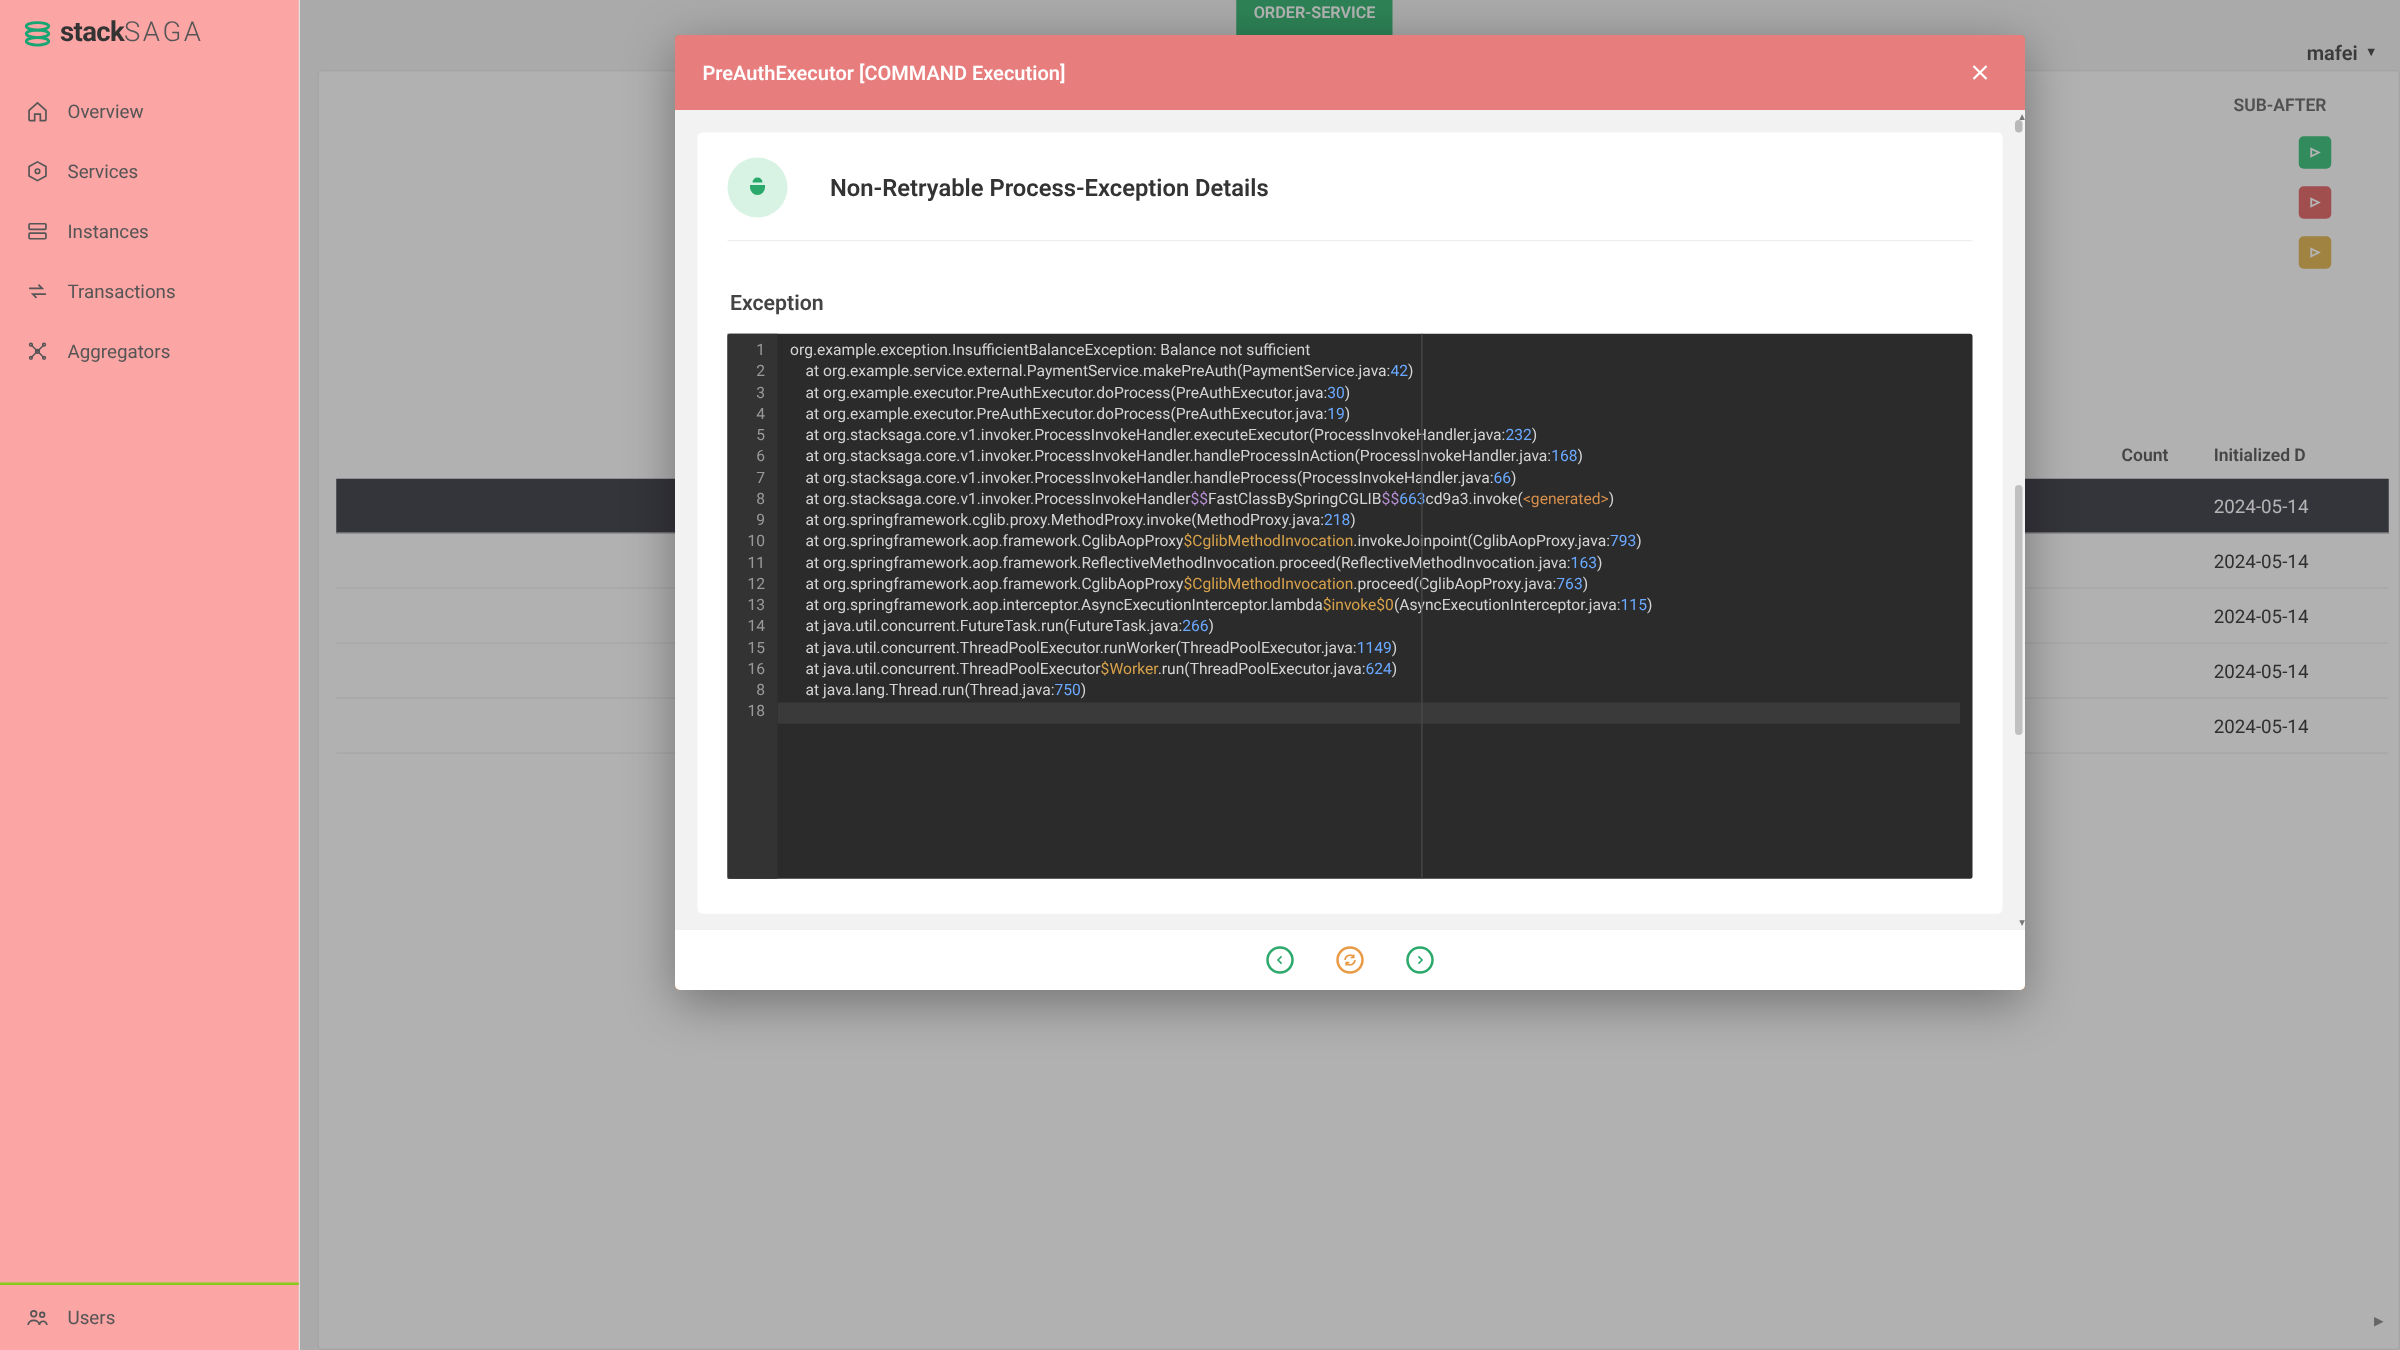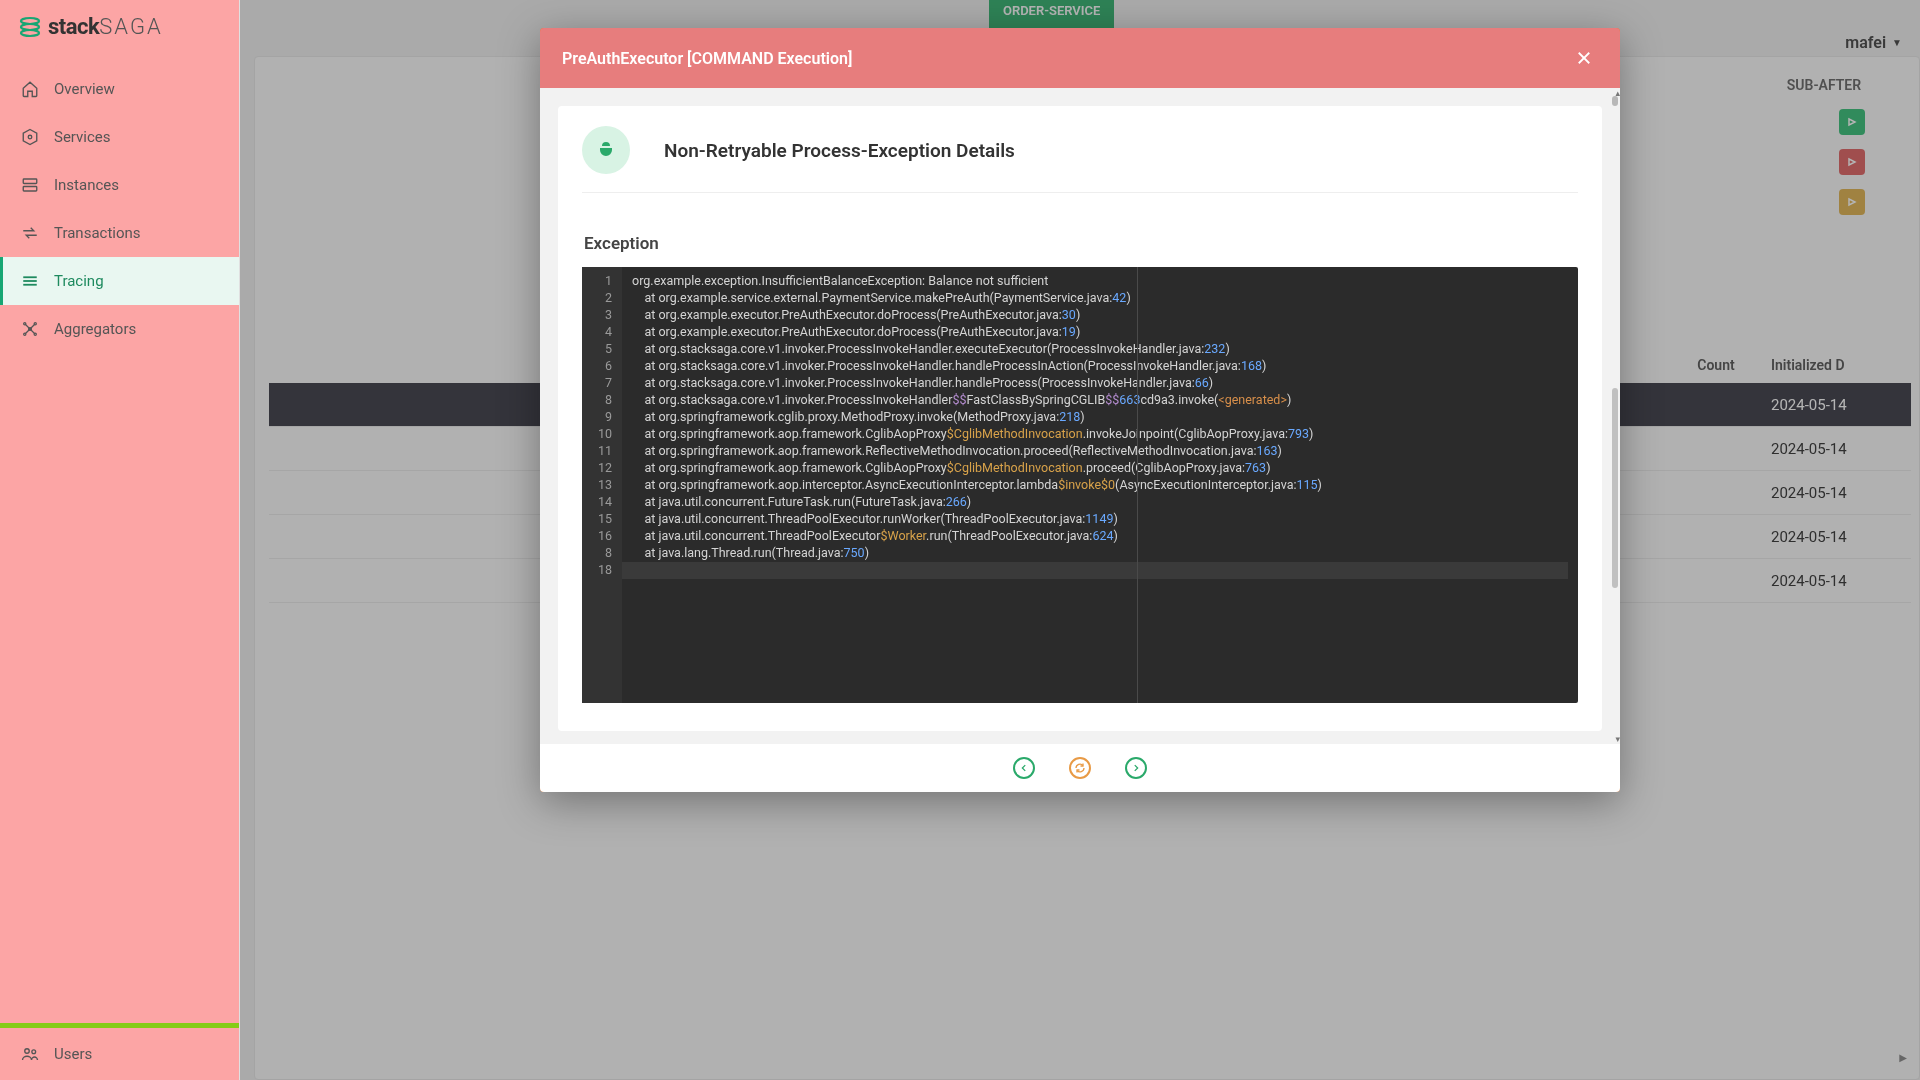--- a/index.html
+++ b/index.html
@@ -9,21 +9,21 @@
 .app { display:flex; width:100%; height:100%; }
 .sidebar { width:240px; background:#fca5a5; border-right:1px solid #e0e0e0; display:flex; flex-direction:column; }
 .logo { padding:14px 18px; display:flex; align-items:center; gap:6px; font-family: Georgia, serif; }
 .logo-mark { width:24px; height:24px; color:#17a673; }
 .logo-text .b { font-weight:700; font-size:22px; letter-spacing:-0.5px; font-family:Roboto, sans-serif;}
 .logo-text .l { font-weight:300; font-size:22px; letter-spacing:2px; color:#555; }
 .nav { flex:1; padding-top:12px; }
 .nav-item { display:flex; align-items:center; gap:14px; padding:14px 20px; color:#555; cursor:pointer; font-size:15px; }
 .nav-item.active { background:#e9f7f1; color:#1e8a5f; border-left:3px solid #17a673; padding-left:17px; }
 .nav-item .ic { width:20px; height:20px; display:inline-flex; align-items:center; justify-content:center; }
-.sidebar-bottom { border-top:5px solid #84cc16; }
+.sidebar-bottom { border-top:2px solid #84cc16; }
 .sidebar-bottom .nav-item { padding:16px 20px; }
 
 .main { flex:1; display:flex; flex-direction:column; background:#f0f0f0; position:relative; }
 .topbar { height:46px; display:flex; align-items:center; padding:0 18px; background:#f0f0f0;}
 .topbar-center { flex:1; display:flex; justify-content:center; }
 .service-badge { background:#32b36f; color:#fff; padding:6px 14px; border-radius:4px; font-size:13px; display:flex; align-items:center; gap:10px; font-weight:600;flex-direction:column;}
 .topbar-right { display:flex; align-items:center; gap:6px; color:#444; font-weight:600;margin-top:39px; }
 .caret { font-size:10px; }
 
 .content-bg { position:absolute; top:56px; right:0; bottom:0; left:14px; background:#fafafa; border:1px solid #e6e6e6; border-radius:4px; overflow:hidden;}
@@ -122,30 +122,20 @@
         <span>Instances</span>
       </div>
       <div class="nav-item">
         <span class="ic">
             <svg width="18" height="18" viewBox="0 0 24 24" fill="none" stroke="currentColor" stroke-width="1.8">
               <path d="M3 9h14l-4-4M21 15H7l4 4"></path>
             </svg>
           </span>
         <span>Transactions</span>
       </div>
-      <div class="nav-item active">
-        <span class="ic">
-            <svg width="18" height="18" viewBox="0 0 24 24" fill="none" stroke="currentColor" stroke-width="2.4">
-              <line x1="3" y1="7" x2="21" y2="7"></line>
-              <line x1="3" y1="12" x2="21" y2="12"></line>
-              <line x1="3" y1="17" x2="21" y2="17"></line>
-            </svg>
-          </span>
-        <span>Tracing</span>
-      </div>
       <div class="nav-item">
         <span class="ic">
             <svg width="18" height="18" viewBox="0 0 24 24" fill="none" stroke="currentColor" stroke-width="1.6">
               <circle cx="12" cy="12" r="2"></circle>
               <circle cx="5" cy="5" r="1.5"></circle>
               <circle cx="19" cy="5" r="1.5"></circle>
               <circle cx="5" cy="19" r="1.5"></circle>
               <circle cx="19" cy="19" r="1.5"></circle>
               <line x1="12" y1="12" x2="5" y2="5"></line>
               <line x1="12" y1="12" x2="19" y2="5"></line>

